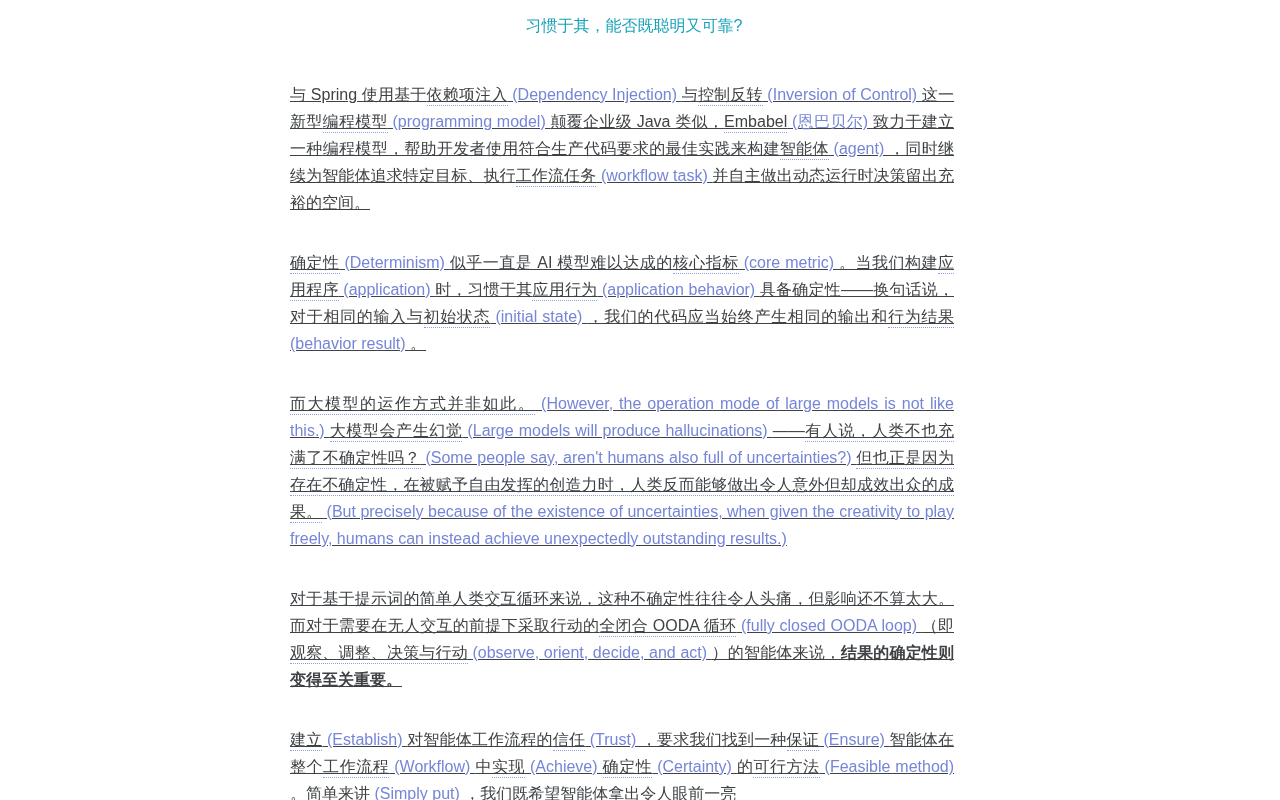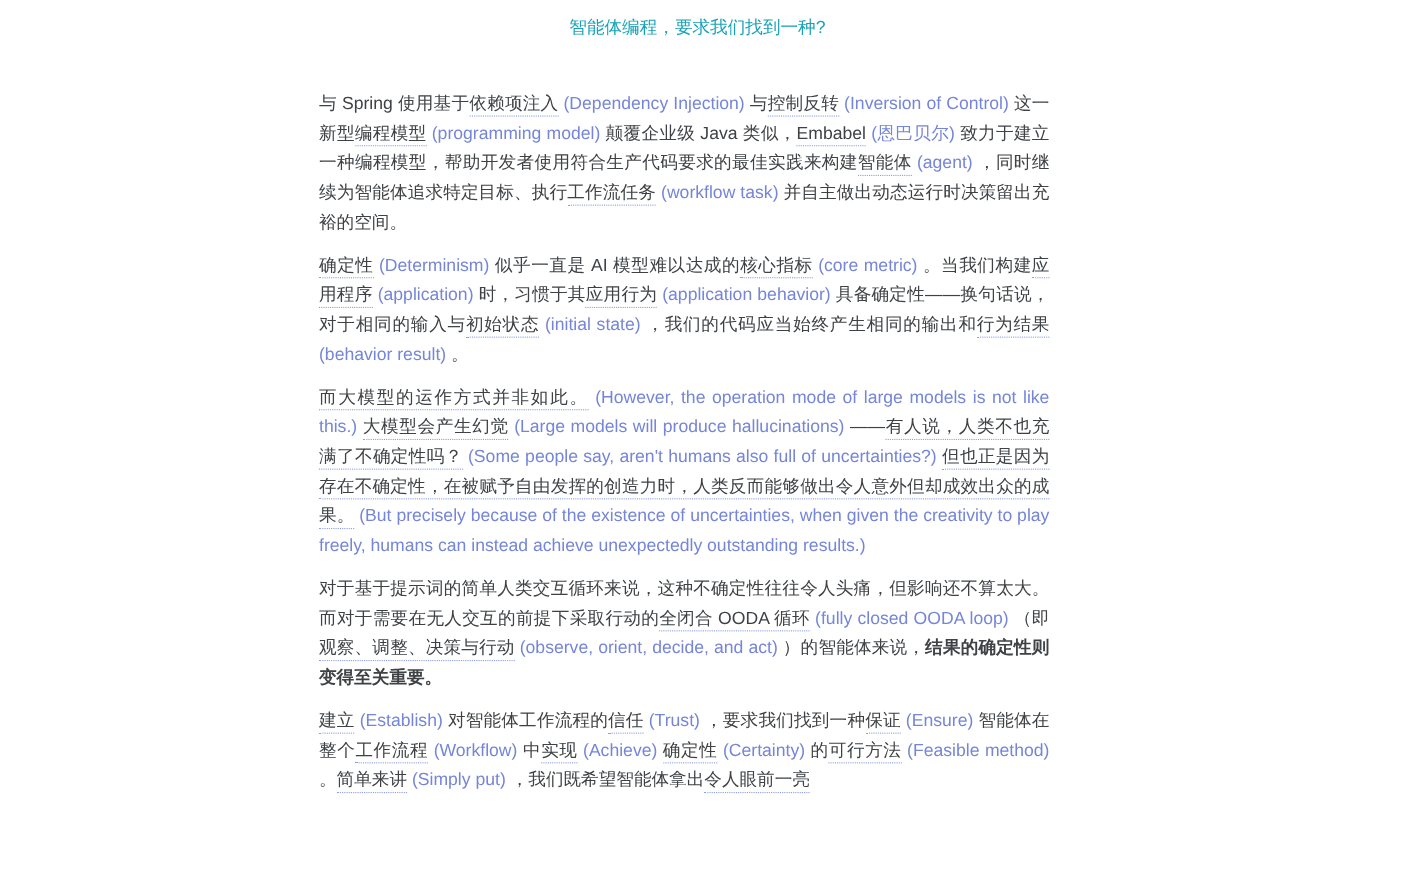--- a/index.html
+++ b/index.html
@@ -25,44 +25,45 @@
   .title{
     width:688px;
     font-size:16px;
     line-height:27px;
     font-weight:400;
     text-align:center;
     color:var(--c-title);
     margin:0 0 42px 0;
   }
   .para{
-    margin:12px 0;
+    margin:33px 0;
     font-size:16px;
     line-height:27px;
     text-align:justify;
     color:var(--c-body);
     word-break:break-word;
+    text-decoration:underline;
   }
   .seg-zh{color:var(--c-body);}
   .seg-en{color:var(--c-en);}
   .seg-u{
     color:var(--c-body);
     border-bottom:1px dotted var(--c-underline);
     padding-bottom:2px;
   }
   .seg-b{
     color:var(--c-body);
     font-weight:700;
   }
 </style>
 </head>
 <body>
 
 <div class="article">
-  <h1 class="title">智能体编程，要求我们找到一种?</h1>
+  <h1 class="title">习惯于其，能否既聪明又可靠?</h1>
   <div id="article-body">
       <p class="para"><span class="seg-zh">与 Spring 使用基于</span><span class="seg-u">依赖项注入</span><span class="seg-en"> (Dependency Injection) </span><span class="seg-zh">与</span><span class="seg-u">控制反转</span><span class="seg-en"> (Inversion of Control) </span><span class="seg-zh">这一新型</span><span class="seg-u">编程模型</span><span class="seg-en"> (programming model) </span><span class="seg-zh">颠覆企业级 Java 类似，</span><span class="seg-u">Embabel</span><span class="seg-en"> (恩巴贝尔) </span><span class="seg-zh">致力于建立一种编程模型，帮助开发者使用符合生产代码要求的最佳实践来构建</span><span class="seg-u">智能体</span><span class="seg-en"> (agent) </span><span class="seg-zh">，同时继续为智能体追求特定目标、执行</span><span class="seg-u">工作流任务</span><span class="seg-en"> (workflow task) </span><span class="seg-zh">并自主做出动态运行时决策留出充裕的空间。</span></p>
       <p class="para"><span class="seg-u">确定性</span><span class="seg-en"> (Determinism) </span><span class="seg-zh">似乎一直是 AI 模型难以达成的</span><span class="seg-u">核心指标</span><span class="seg-en"> (core metric) </span><span class="seg-zh">。当我们构建</span><span class="seg-u">应用程序</span><span class="seg-en"> (application) </span><span class="seg-zh">时，习惯于其</span><span class="seg-u">应用行为</span><span class="seg-en"> (application behavior) </span><span class="seg-zh">具备确定性——换句话说，对于相同的输入与</span><span class="seg-u">初始状态</span><span class="seg-en"> (initial state) </span><span class="seg-zh">，我们的代码应当始终产生相同的输出和</span><span class="seg-u">行为结果</span><span class="seg-en"> (behavior result) </span><span class="seg-zh">。</span></p>
       <p class="para"><span class="seg-u">而大模型的运作方式并非如此。</span><span class="seg-en"> (However, the operation mode of large models is not like this.) </span><span class="seg-u">大模型会产生幻觉</span><span class="seg-en"> (Large models will produce hallucinations) </span><span class="seg-zh">——</span><span class="seg-u">有人说，人类不也充满了不确定性吗？</span><span class="seg-en"> (Some people say, aren't humans also full of uncertainties?) </span><span class="seg-u">但也正是因为存在不确定性，在被赋予自由发挥的创造力时，人类反而能够做出令人意外但却成效出众的成果。</span><span class="seg-en"> (But precisely because of the existence of uncertainties, when given the creativity to play freely, humans can instead achieve unexpectedly outstanding results.)</span></p>
       <p class="para"><span class="seg-zh">对于基于提示词的简单人类交互循环来说，这种不确定性往往令人头痛，但影响还不算太大。而对于需要在无人交互的前提下采取行动的</span><span class="seg-u">全闭合 OODA 循环</span><span class="seg-en"> (fully closed OODA loop) </span><span class="seg-zh">（即</span><span class="seg-u">观察、调整、决策与行动</span><span class="seg-en"> (observe, orient, decide, and act) </span><span class="seg-zh">）的智能体来说，</span><span class="seg-b">结果的确定性则变得至关重要。</span></p>
       <p class="para"><span class="seg-u">建立</span><span class="seg-en"> (Establish) </span><span class="seg-zh">对智能体工作流程的</span><span class="seg-u">信任</span><span class="seg-en"> (Trust) </span><span class="seg-zh">，要求我们找到一种</span><span class="seg-u">保证</span><span class="seg-en"> (Ensure) </span><span class="seg-zh">智能体在整个</span><span class="seg-u">工作流程</span><span class="seg-en"> (Workflow) </span><span class="seg-zh">中</span><span class="seg-u">实现</span><span class="seg-en"> (Achieve) </span><span class="seg-u">确定性</span><span class="seg-en"> (Certainty) </span><span class="seg-zh">的</span><span class="seg-u">可行方法</span><span class="seg-en"> (Feasible method) </span><span class="seg-zh">。</span><span class="seg-u">简单来讲</span><span class="seg-en"> (Simply put) </span><span class="seg-zh">，我们既希望智能体拿出</span><span class="seg-u">令人眼前一亮</span></p>
     </div>
 </div>
 
 </body></html>

